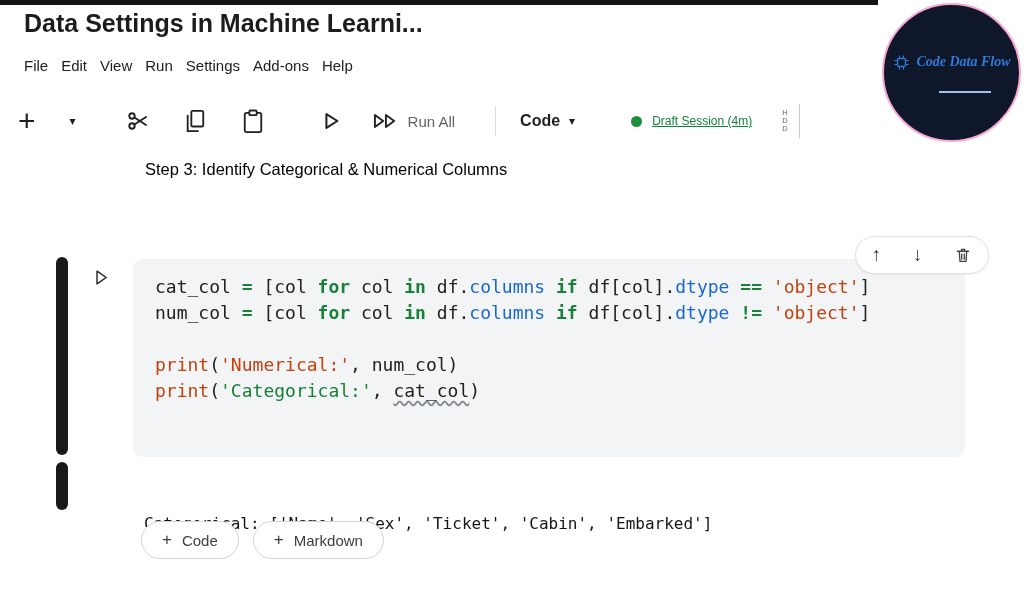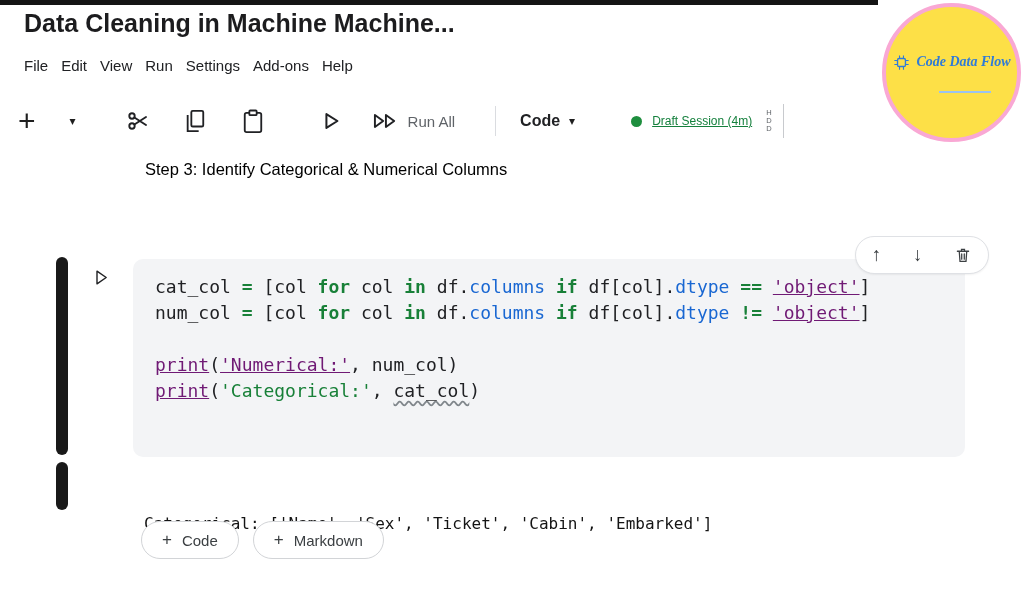--- a/index.html
+++ b/index.html
@@ -24,26 +24,26 @@
   .caret { font-size:12px; color:#1f1f1f; }
   .ml34{margin-left:34px;} .ml50{margin-left:50px;} .ml-copy{margin-left:34px;}
   .ml-paste{margin-left:36px;} .ml-play{margin-left:56px;} .ml-runall{margin-left:30px;justify-content:center;}
   .divider { width:1px; height:30px; background:#dadce0; margin-left:40px; }
   .runall-label { margin-left:10px; font-size:15px; color:#5f6368; white-space:nowrap; }
   .celltype { margin-left:24px; display:flex; align-items:center; gap:9px; }
   .celltype-label { font-size:16px; font-weight:600; color:#202124; }
   .session { margin-left:56px; display:flex; align-items:center; gap:10px; }
   .session-dot { width:11px; height:11px; border-radius:50%; background:#1e8e3e; }
   .session-label { font-size:12px; color:#15803d; white-space:nowrap;text-decoration:underline; }
-  .disk { margin-left:14px; width:9px; font-size:7.5px; line-height:8px; word-break:break-all; color:#5f6368; }
+  .disk { margin-left:30px; width:9px; font-size:7.5px; line-height:8px; word-break:break-all; color:#5f6368; }
   .divider2 { width:1px; height:34px; background:#c8cace; margin-left:8px; }
 
   
-  .logo-circle { position:absolute; left:882px; top:3px; width:139px; height:139px; border:4px solid #f9a8d4;
-                 border-radius:50%; background:#fde047; z-index:10; display:flex; flex-direction:column;
+  .logo-circle { position:absolute; left:882px; top:3px; width:139px; height:139px; border:2px solid #f9a8d4;
+                 border-radius:50%; background:#0f172a; z-index:10; display:flex; flex-direction:column;
                  align-items:center; justify-content:center; gap:19px; }
   .logo-row { display:flex; align-items:center; gap:5px; }
   .logo-text { font-family:"Liberation Serif", serif; font-style:italic; font-weight:700;
                font-size:14px; color:#2f7bd8; white-space:nowrap; }
   .logo-tagline { width:52px; height:2px; background:#9cc3ef; margin-left:26px; }
 
   
   .md-heading { position:absolute; left:145px; top:160px; font-size:16.5px; font-weight:400; color:#000000; }
 
   
@@ -54,21 +54,21 @@
 
   
   .sel-bar { position:absolute; left:56px; top:257px; width:12px; height:198px; background:#191919; border-radius:7px; }
   .run-cell { position:absolute; left:90px; top:267px; cursor:pointer; }
   .code-box { position:absolute; left:133px; top:259px; width:832px; height:198px;
               background:#f3f4f6; border-radius:10px; padding:15px 18px 0 22px; }
   .code-line { font-family:"DejaVu Sans Mono","Liberation Mono",monospace; font-size:18px; line-height:26px; white-space:pre; }
   .tok-p { color:#202124; }
   .tok-k, .tok-o { color:#188038; font-weight:700; }
   .tok-a { color:#1967d2; }
-  .tok-s, .tok-f { color:#701a75;text-decoration:underline; }
+  .tok-s, .tok-f { color:#c2410c; }
   .tok-g { color:#188038; }
   .tok-u { color:#202124; text-decoration-line:underline; text-decoration-style:wavy;
            text-decoration-color:#80868b; text-underline-offset:3px; }
 
   
   .out-bar { position:absolute; left:56px; top:462px; width:12px; height:48px; background:#191919; border-radius:6px; }
   .output { position:absolute; left:144px; top:461px; font-family:"DejaVu Sans Mono","Liberation Mono",monospace;
             font-size:16px; line-height:25px; color:#141414; white-space:pre; }
 
   
@@ -79,21 +79,21 @@
 
   svg { display:block; }
 </style>
 </head>
 <body>
 
 <div class="screen">
 
   <div class="top-line"></div>
 
-  <div class="nb-title">Data Cleaning in Machine Machine...</div>
+  <div class="nb-title">Data Settings in Machine Learni...</div>
 
   <nav class="menubar">
     <span class="menu-item">File</span>
     <span class="menu-item">Edit</span>
     <span class="menu-item">View</span>
     <span class="menu-item">Run</span>
     <span class="menu-item">Settings</span>
     <span class="menu-item">Add-ons</span>
     <span class="menu-item">Help</span>
   </nav>

